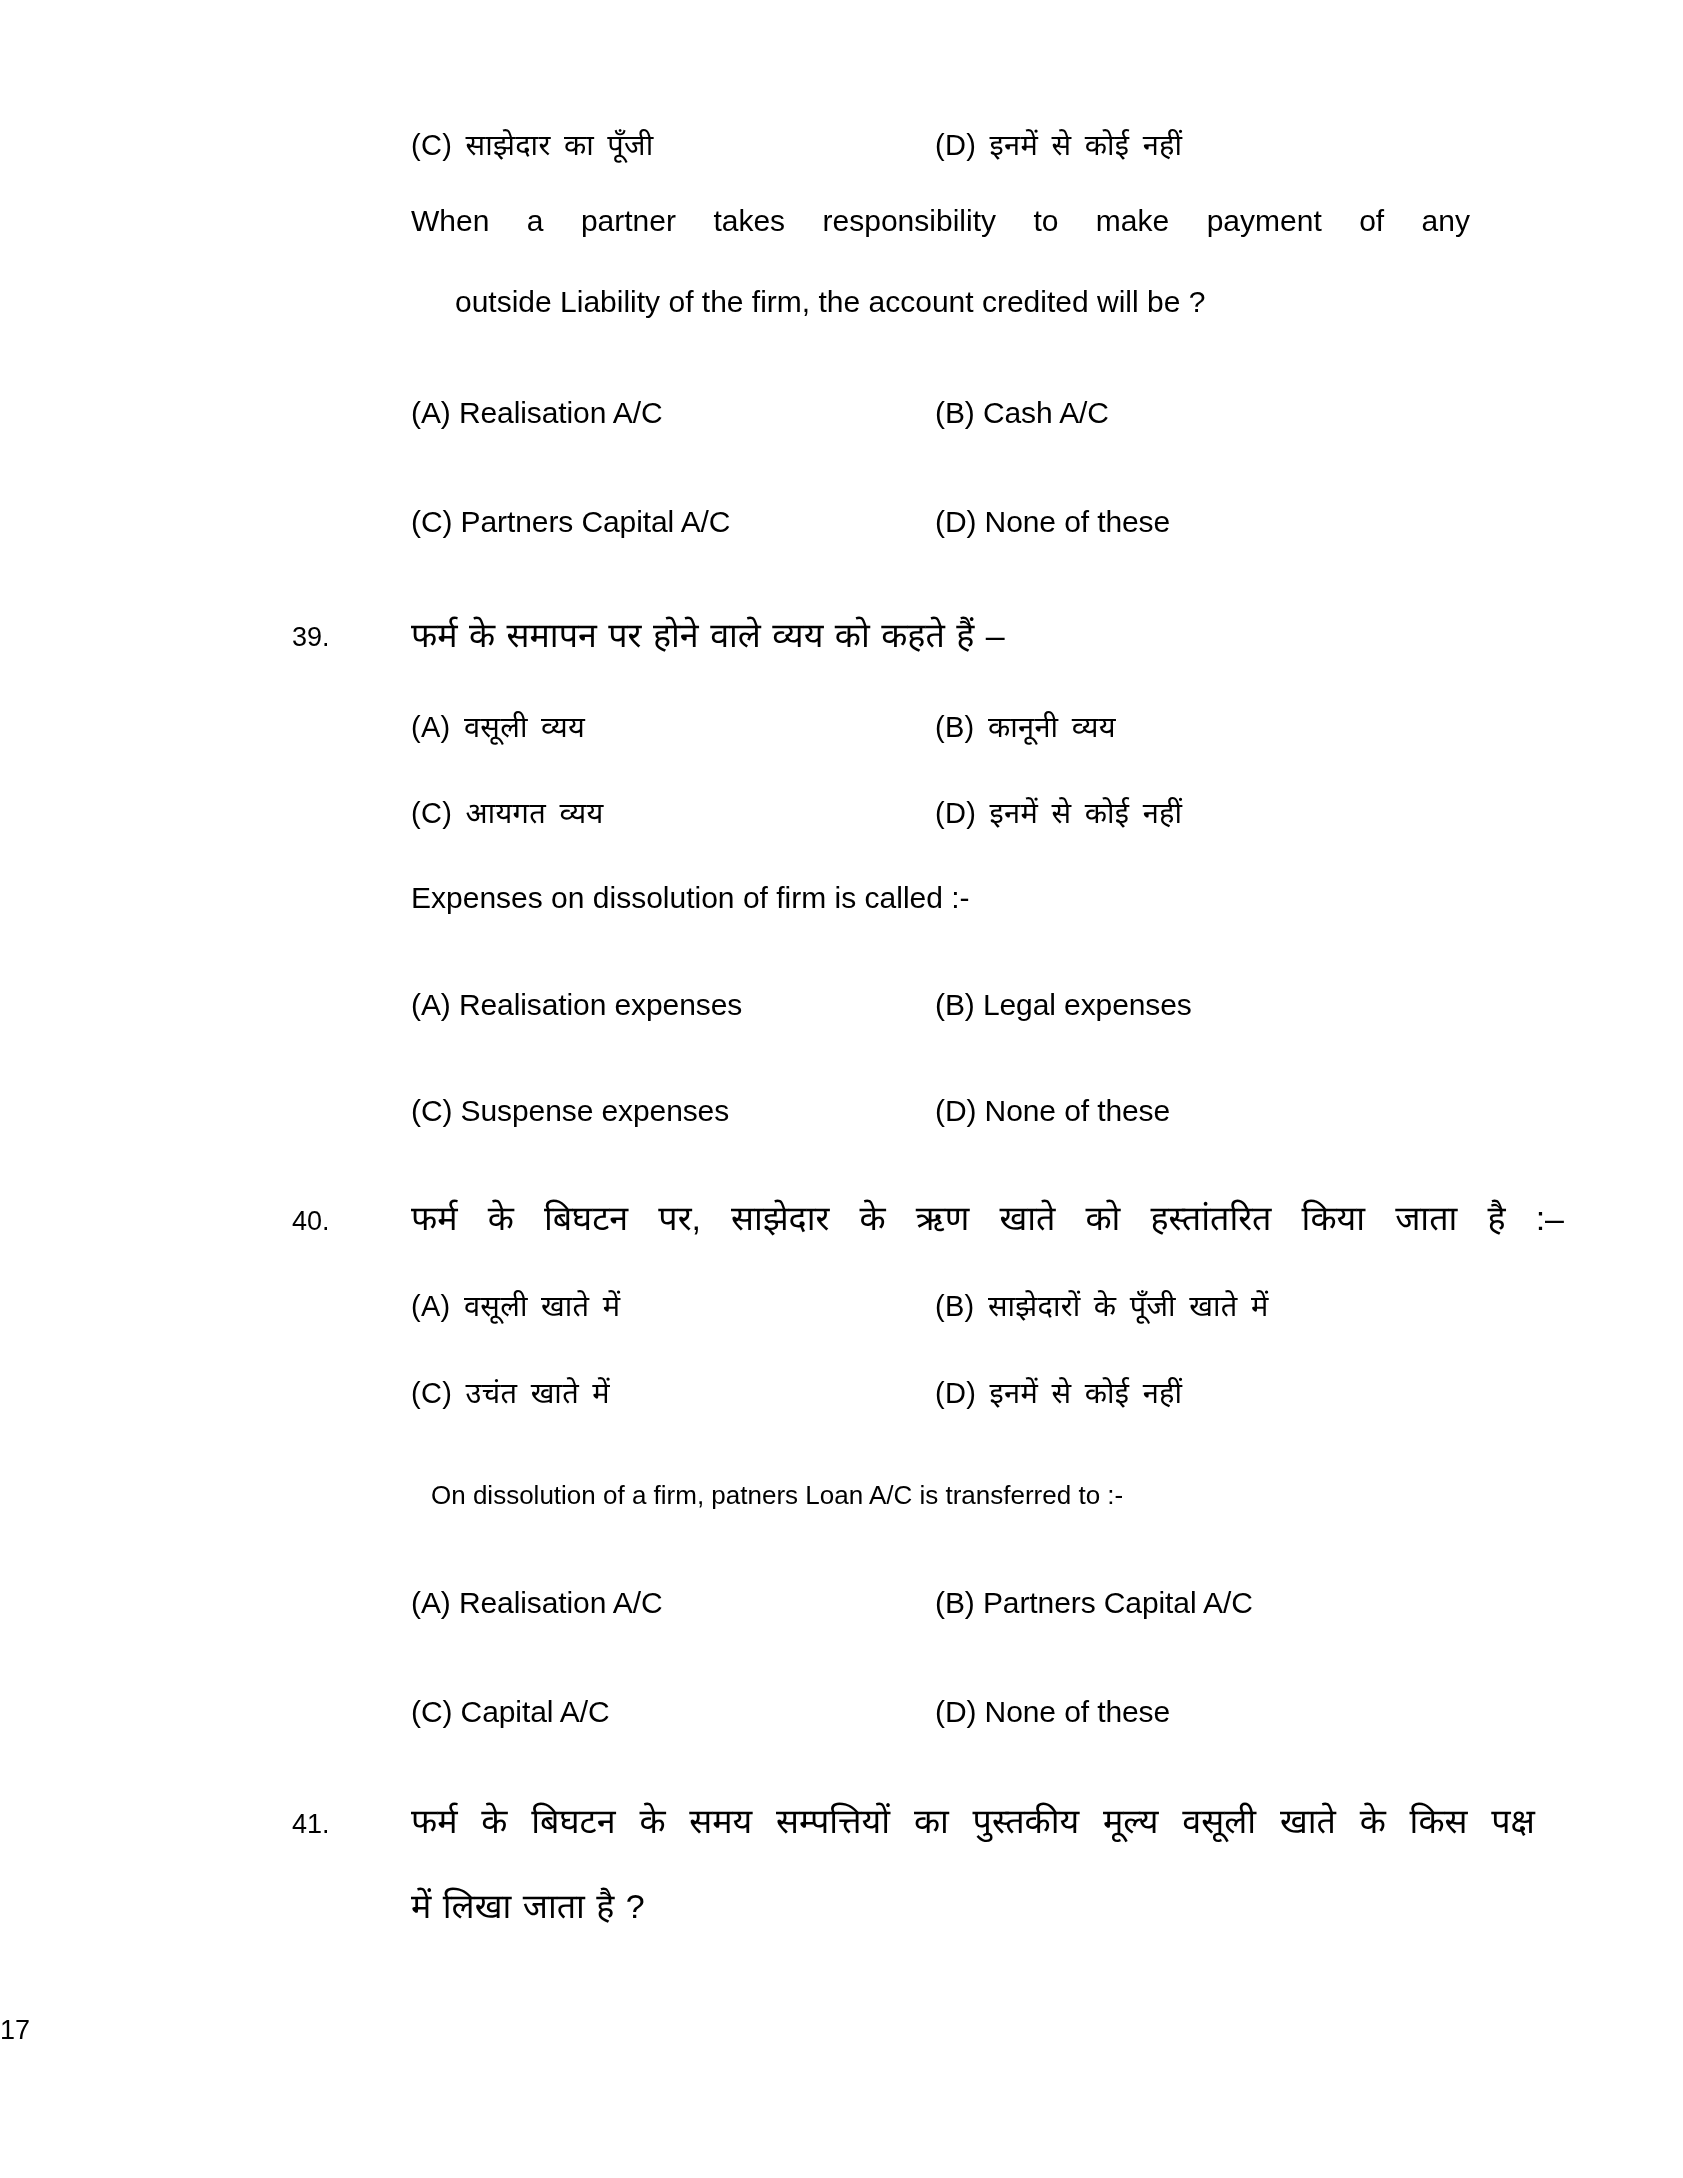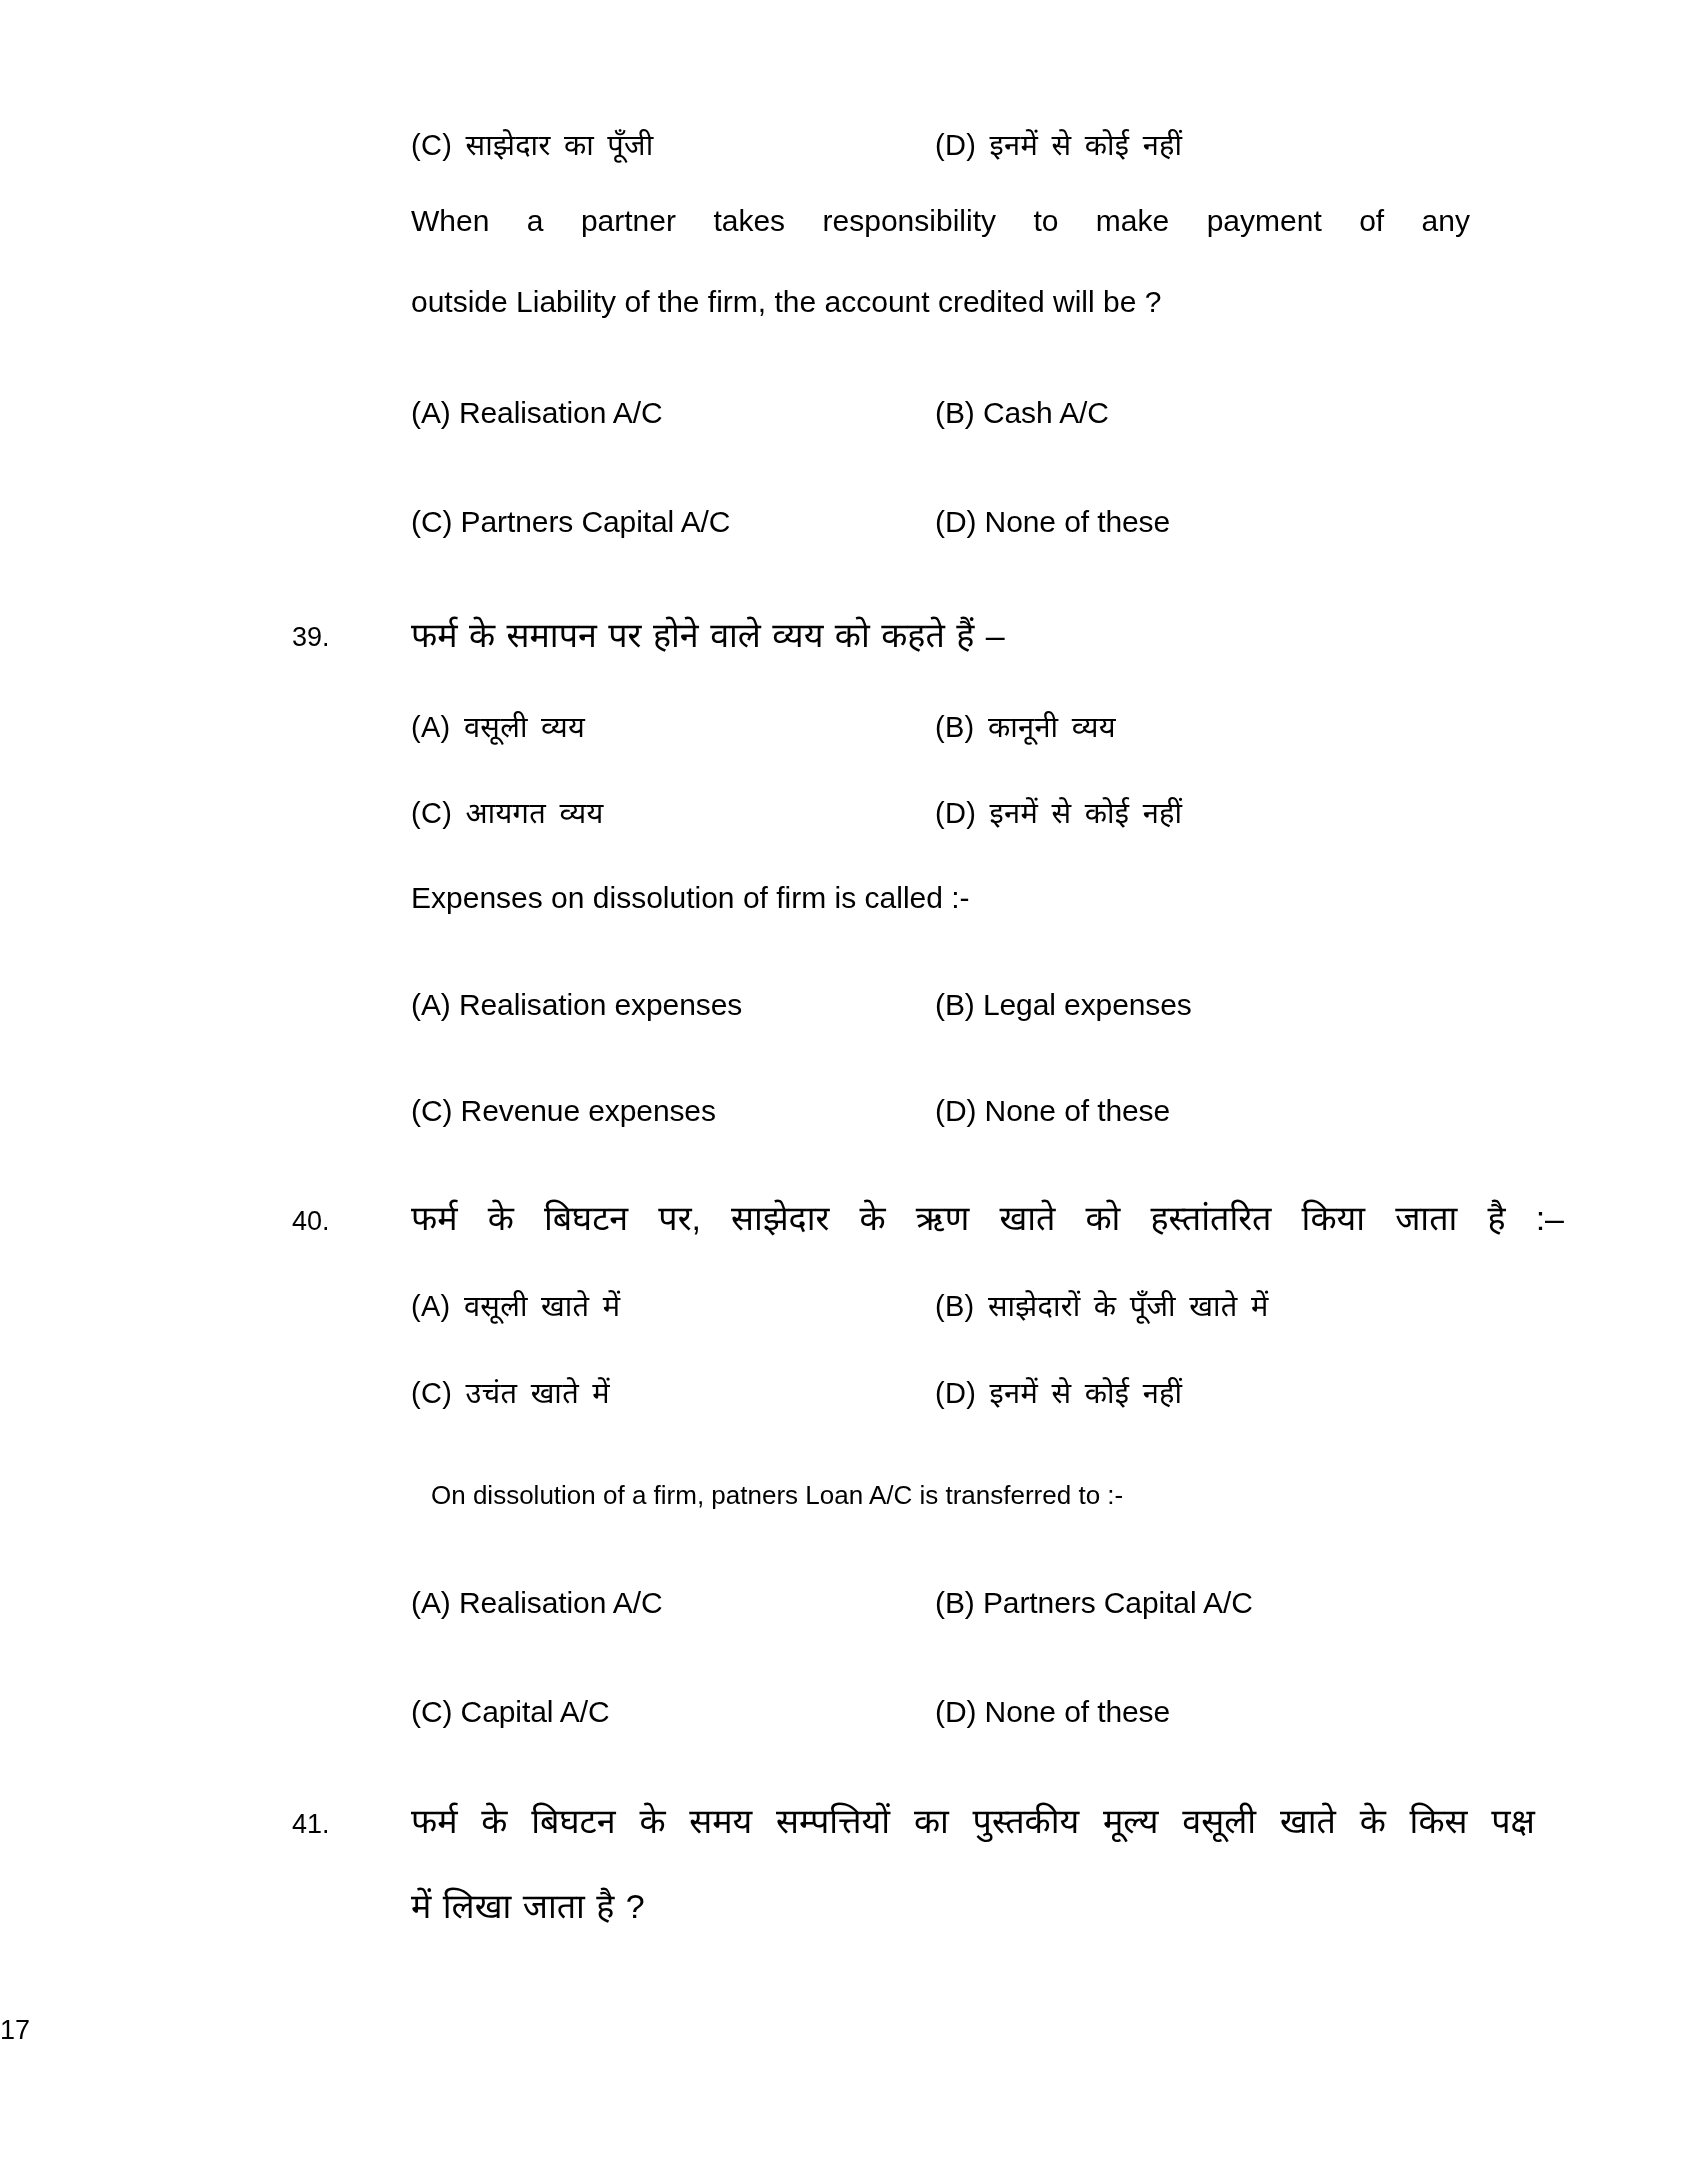--- a/index.html
+++ b/index.html
@@ -110,21 +110,21 @@
         <span>(C)</span> 
         <span>साझेदार का पूँजी</span>
       </span>
       <span class="opt-b hindi">
         <span>(D)</span> 
         <span>इनमें से कोई नहीं</span>
       </span>
     </div>
 
     <div class="eng-just" style="top:206px;">When a partner takes responsibility to make payment of any</div>
-    <div class="eng-just lastline" style="top:287px;">outside Liability of the firm, the account credited will be ?</div>
+    <div class="eng-just lastline" style="top:287px;margin-left:44px;">outside Liability of the firm, the account credited will be ?</div>
 
     <div class="optrow" style="top:396px;">
       <span class="opt-a english">
         <span>(A)</span> 
         <span>Realisation A/C</span>
       </span>
       <span class="opt-b english">
         <span>(B)</span> 
         <span>Cash A/C</span>
       </span>
@@ -175,21 +175,21 @@
       </span>
       <span class="opt-b english">
         <span>(B)</span> 
         <span>Legal expenses</span>
       </span>
     </div>
 
     <div class="optrow" style="top:1094px;">
       <span class="opt-a english">
         <span>(C)</span> 
-        <span>Revenue expenses</span>
+        <span>Suspense expenses</span>
       </span>
       <span class="opt-b english">
         <span>(D)</span> 
         <span>None of these</span>
       </span>
     </div>
 
     <div class="num-col" style="top:1206px;">40.</div>
     <div class="hin-just" style="top:1201px; width:1153px;">फर्म के बिघटन पर, साझेदार के ऋण खाते को हस्तांतरित किया जाता है :–</div>
 

